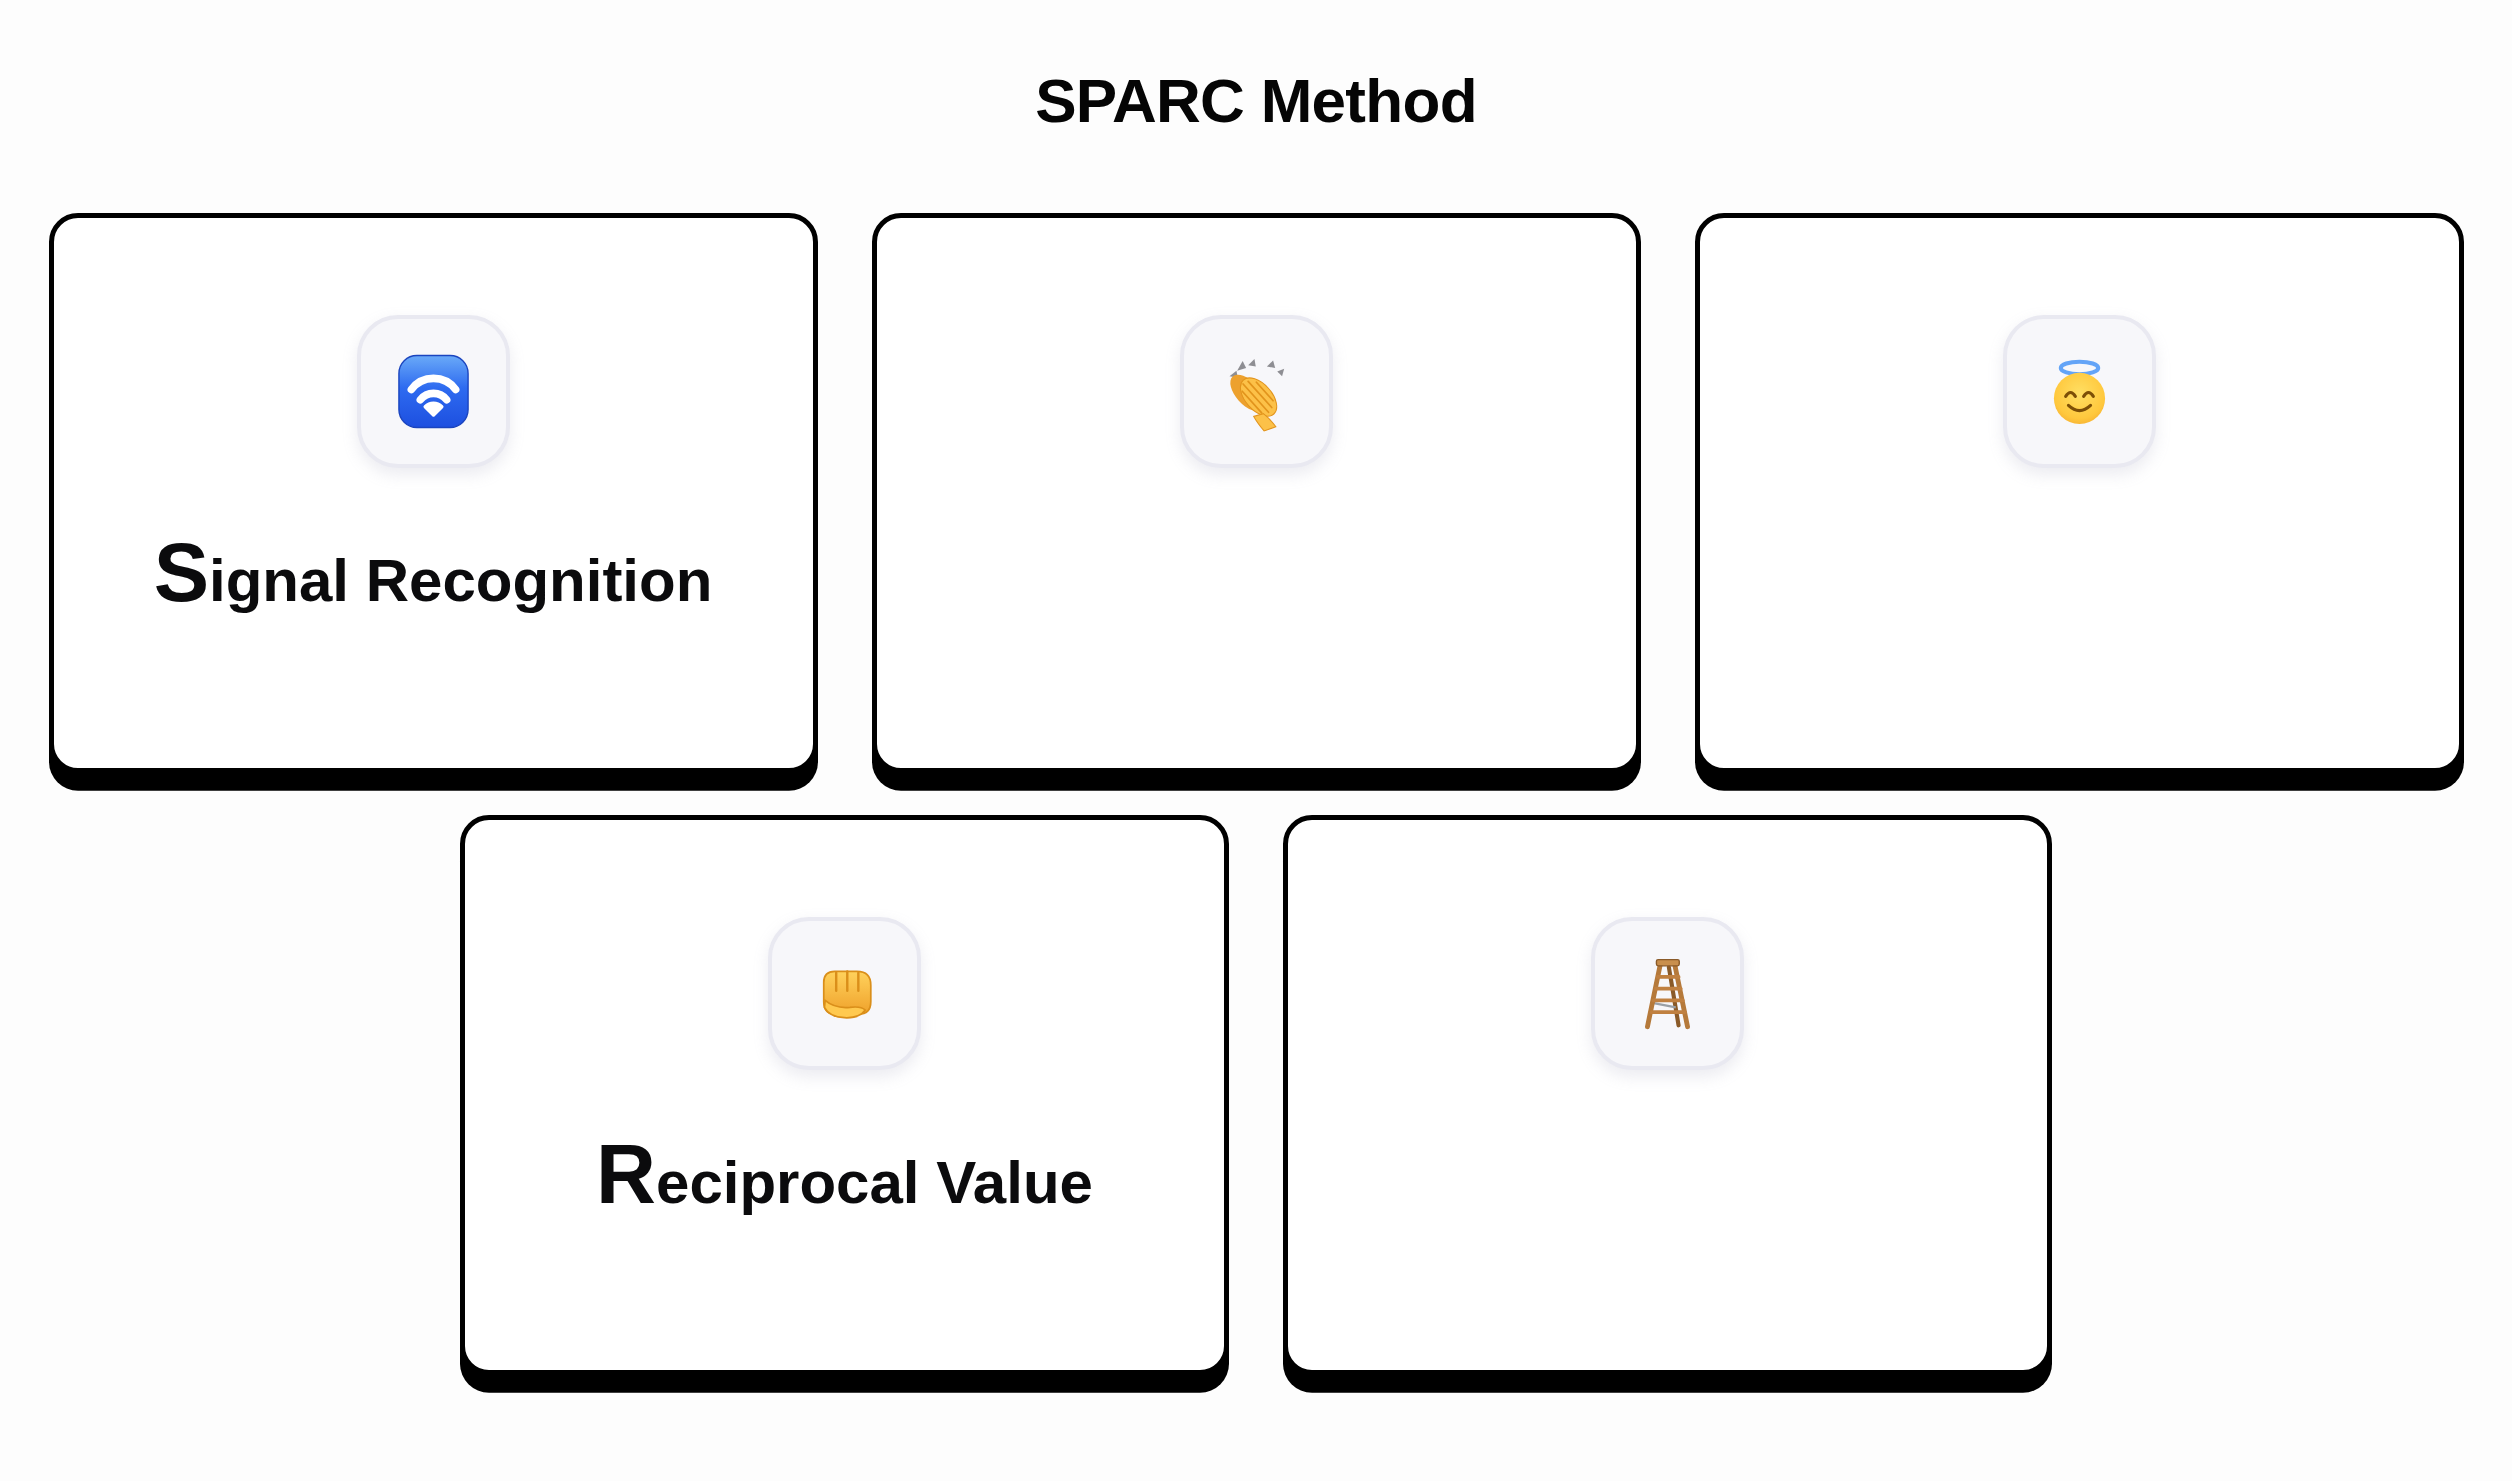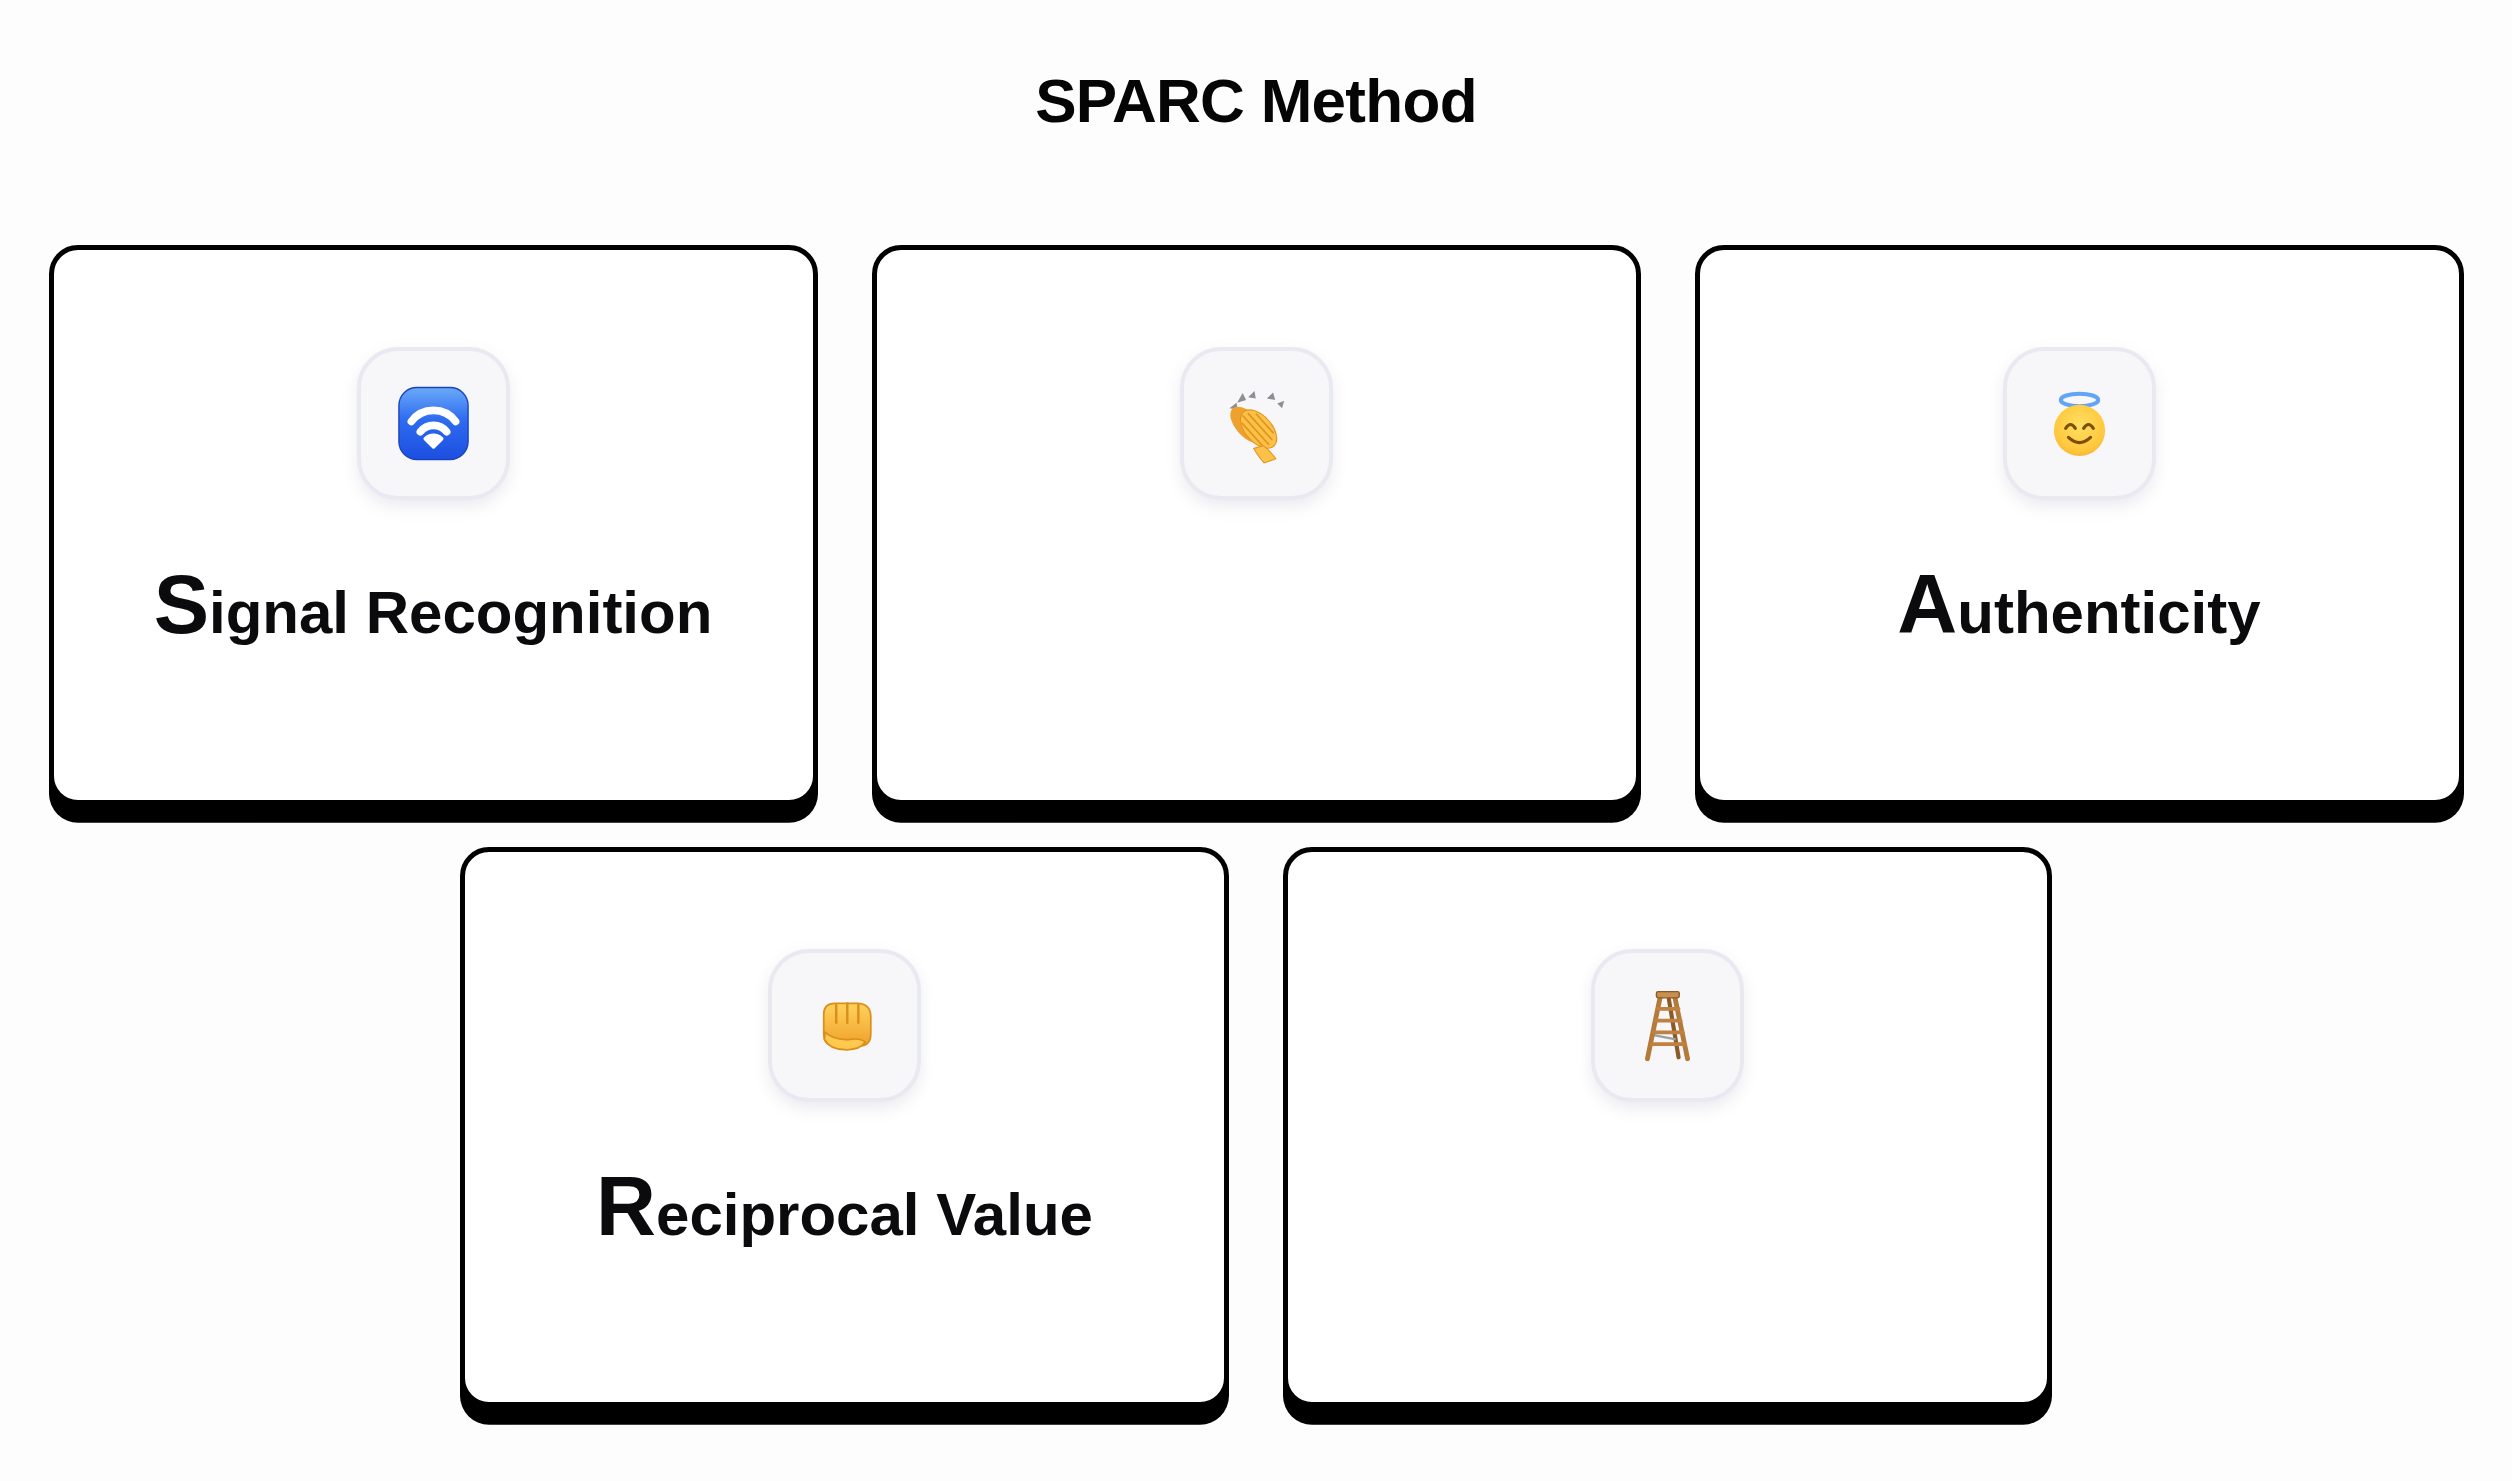--- a/index.html
+++ b/index.html
@@ -16,21 +16,21 @@
     font-weight: bold;
     letter-spacing: -0.7px;
     color: #050505;
     line-height: 1.15;
   }
   .card-row {
     display: flex;
     justify-content: center;
     gap: 54px;
   }
-  .row-1 { margin-top: 109px; }
+  .row-1 { margin-top: 77px; }
   .row-2 { margin-top: 42px; }
   .card {
     box-sizing: border-box;
     width: 769px; height: 560px;
     background: #ffffff;
     border: 5.4px solid #000000;
     border-radius: 29px;
     box-shadow: 0 17.7px 0 0 #000000;
     display: flex;
     flex-direction: column;
@@ -128,23 +128,20 @@
               </radialGradient>
             </defs>
             <ellipse cx="60" cy="26" rx="27" ry="9" fill="none" stroke="#63a4f7" stroke-width="6"></ellipse>
             <circle cx="60" cy="70" r="37" fill="url(#g-face)"></circle>
             <path d="M40 67 Q47 56 54 67" stroke="#7d4f06" stroke-width="4.5" fill="none" stroke-linecap="round"></path>
             <path d="M66 67 Q73 56 80 67" stroke="#7d4f06" stroke-width="4.5" fill="none" stroke-linecap="round"></path>
             <path d="M44 80 Q60 95 76 80" stroke="#7d4f06" stroke-width="4.5" fill="none" stroke-linecap="round"></path>
           </svg>
         </span>
       </div>
-      <div class="card-label">
-        <span class="cap">A</span><span>uthenticity</span>
-      </div>
     </div>
 
   </div>
 
   <div class="card-row row-2">
 
     <div class="card">
       <div class="icon-tile">
         <span>
           <svg width="83" height="83" viewBox="0 0 120 120">

